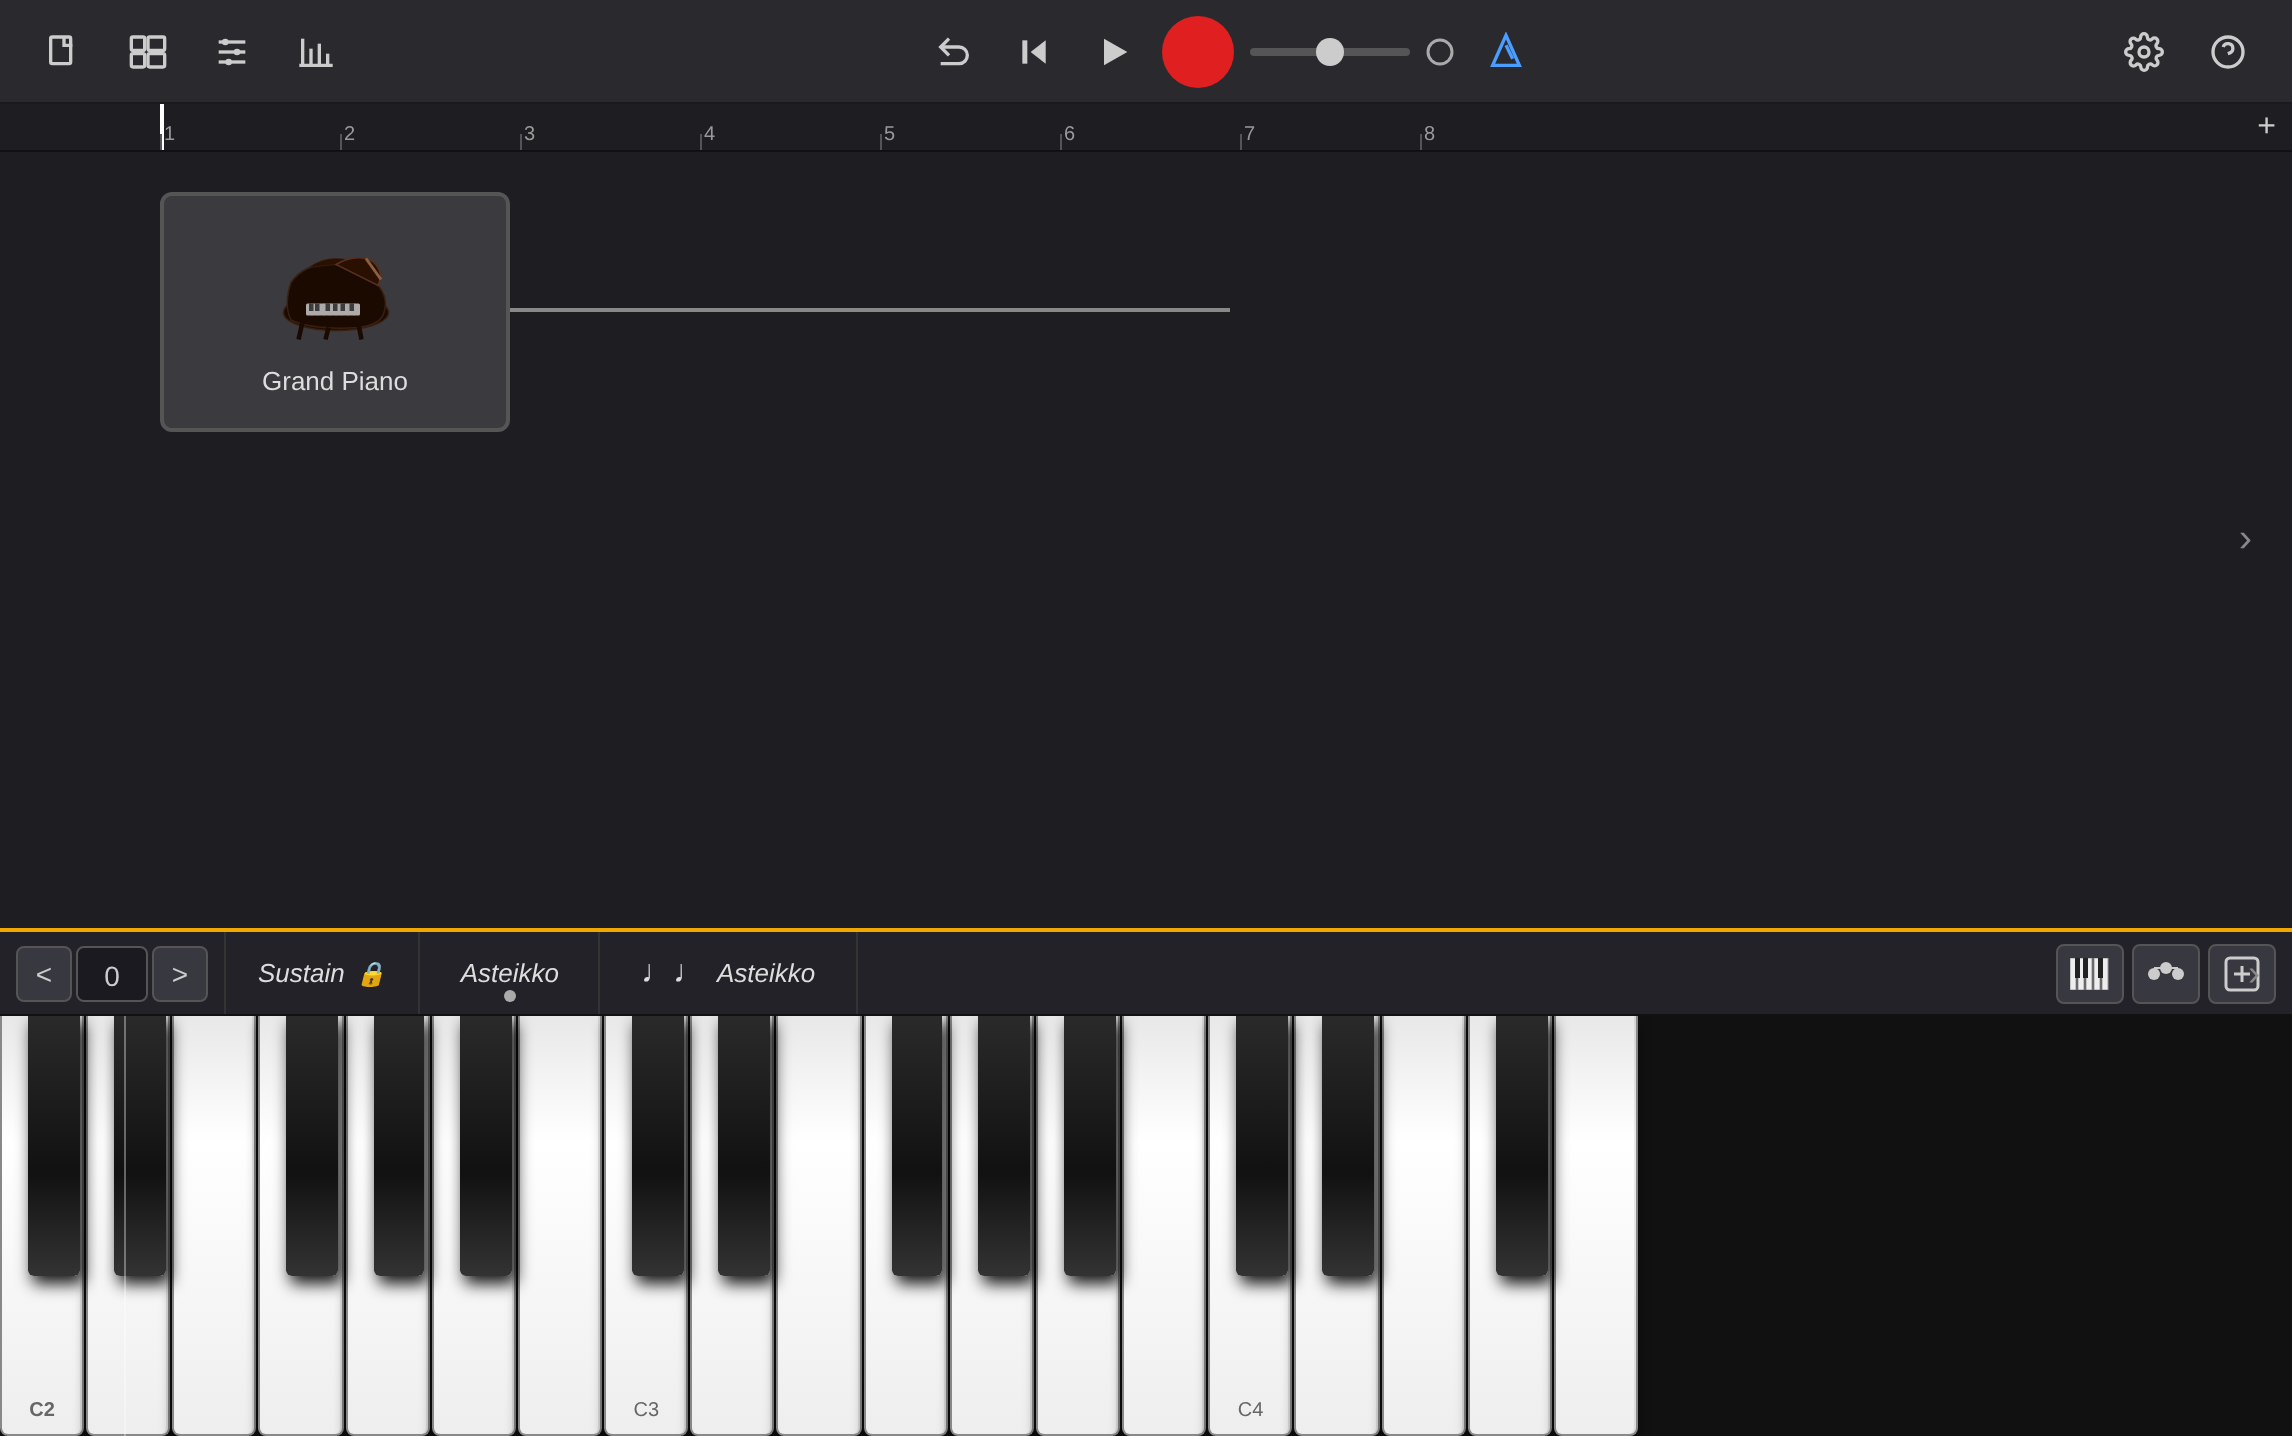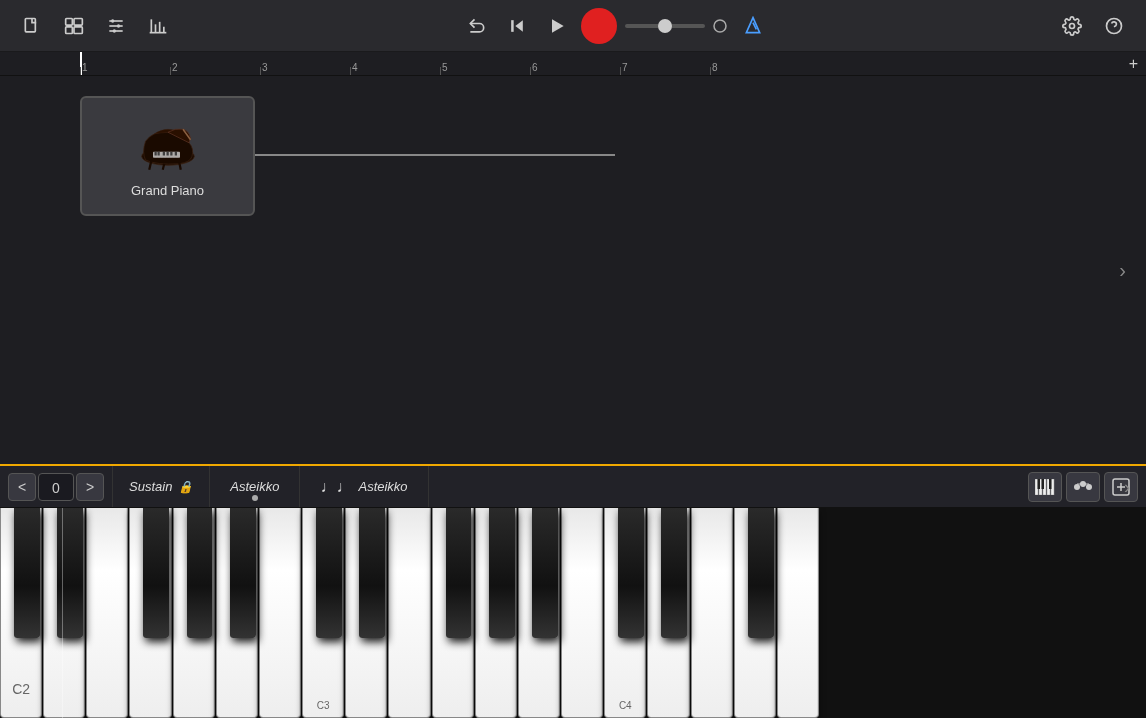--- a/index.html
+++ b/index.html
@@ -564,21 +564,21 @@
             <line x1="5" y1="9" x2="13" y2="9" stroke="#ccc" stroke-width="1.5"></line>
             <line x1="9" y1="5" x2="9" y2="13" stroke="#ccc" stroke-width="1.5"></line>
           </svg>
         </button>
         <span class="right-panel-btn">›</span>
       </div>
     </div>
 
     <div class="piano-keys-container" id="piano-keys" style="position: relative; background: rgb(17, 17, 17); height: 210px;">
     <div style="position: absolute; left: 0px; top: 0px; width: 42.1579px; height: 210px; background: linear-gradient(rgb(232, 232, 232) 0%, rgb(255, 255, 255) 30%, rgb(238, 238, 238) 100%); border-right: 1px solid rgb(136, 136, 136); border-bottom: 1px solid rgb(136, 136, 136); border-left: 1px solid rgb(136, 136, 136); border-image: initial; border-top: none; border-radius: 0px 0px 4px 4px; cursor: pointer; box-shadow: rgba(0, 0, 0, 0.08) -1px 0px 0px inset, rgba(0, 0, 0, 0.5) 0px 4px 6px; z-index: 1;">
-          <span style="position: absolute; bottom: 20px; left: 50%; transform: translateX(-50%); color: rgb(102, 102, 102); font-size: 14px; white-space: nowrap; pointer-events: none;">C2</span>
+          <span style="position: absolute; bottom: 6px; left: 50%; transform: translateX(-50%); color: rgb(102, 102, 102); font-size: 10px; white-space: nowrap; pointer-events: none; font-weight: bold;">C2</span>
         </div>
         <div style="position: absolute; left: 43.1579px; top: 0px; width: 42.1579px; height: 210px; background: linear-gradient(rgb(232, 232, 232) 0%, rgb(255, 255, 255) 30%, rgb(238, 238, 238) 100%); border-right: 1px solid rgb(136, 136, 136); border-bottom: 1px solid rgb(136, 136, 136); border-left: 1px solid rgb(136, 136, 136); border-image: initial; border-top: none; border-radius: 0px 0px 4px 4px; cursor: pointer; box-shadow: rgba(0, 0, 0, 0.08) -1px 0px 0px inset, rgba(0, 0, 0, 0.5) 0px 4px 6px; z-index: 1;"></div>
         <div style="position: absolute; left: 86.3158px; top: 0px; width: 42.1579px; height: 210px; background: linear-gradient(rgb(232, 232, 232) 0%, rgb(255, 255, 255) 30%, rgb(238, 238, 238) 100%); border-right: 1px solid rgb(136, 136, 136); border-bottom: 1px solid rgb(136, 136, 136); border-left: 1px solid rgb(136, 136, 136); border-image: initial; border-top: none; border-radius: 0px 0px 4px 4px; cursor: pointer; box-shadow: rgba(0, 0, 0, 0.08) -1px 0px 0px inset, rgba(0, 0, 0, 0.5) 0px 4px 6px; z-index: 1;"></div>
         <div style="position: absolute; left: 129.474px; top: 0px; width: 42.1579px; height: 210px; background: linear-gradient(rgb(232, 232, 232) 0%, rgb(255, 255, 255) 30%, rgb(238, 238, 238) 100%); border-right: 1px solid rgb(136, 136, 136); border-bottom: 1px solid rgb(136, 136, 136); border-left: 1px solid rgb(136, 136, 136); border-image: initial; border-top: none; border-radius: 0px 0px 4px 4px; cursor: pointer; box-shadow: rgba(0, 0, 0, 0.08) -1px 0px 0px inset, rgba(0, 0, 0, 0.5) 0px 4px 6px; z-index: 1;"></div>
         <div style="position: absolute; left: 172.632px; top: 0px; width: 42.1579px; height: 210px; background: linear-gradient(rgb(232, 232, 232) 0%, rgb(255, 255, 255) 30%, rgb(238, 238, 238) 100%); border-right: 1px solid rgb(136, 136, 136); border-bottom: 1px solid rgb(136, 136, 136); border-left: 1px solid rgb(136, 136, 136); border-image: initial; border-top: none; border-radius: 0px 0px 4px 4px; cursor: pointer; box-shadow: rgba(0, 0, 0, 0.08) -1px 0px 0px inset, rgba(0, 0, 0, 0.5) 0px 4px 6px; z-index: 1;"></div>
         <div style="position: absolute; left: 215.789px; top: 0px; width: 42.1579px; height: 210px; background: linear-gradient(rgb(232, 232, 232) 0%, rgb(255, 255, 255) 30%, rgb(238, 238, 238) 100%); border-right: 1px solid rgb(136, 136, 136); border-bottom: 1px solid rgb(136, 136, 136); border-left: 1px solid rgb(136, 136, 136); border-image: initial; border-top: none; border-radius: 0px 0px 4px 4px; cursor: pointer; box-shadow: rgba(0, 0, 0, 0.08) -1px 0px 0px inset, rgba(0, 0, 0, 0.5) 0px 4px 6px; z-index: 1;"></div>
         <div style="position: absolute; left: 258.947px; top: 0px; width: 42.1579px; height: 210px; background: linear-gradient(rgb(232, 232, 232) 0%, rgb(255, 255, 255) 30%, rgb(238, 238, 238) 100%); border-right: 1px solid rgb(136, 136, 136); border-bottom: 1px solid rgb(136, 136, 136); border-left: 1px solid rgb(136, 136, 136); border-image: initial; border-top: none; border-radius: 0px 0px 4px 4px; cursor: pointer; box-shadow: rgba(0, 0, 0, 0.08) -1px 0px 0px inset, rgba(0, 0, 0, 0.5) 0px 4px 6px; z-index: 1;"></div>
         <div style="position: absolute; left: 302.105px; top: 0px; width: 42.1579px; height: 210px; background: linear-gradient(rgb(232, 232, 232) 0%, rgb(255, 255, 255) 30%, rgb(238, 238, 238) 100%); border-right: 1px solid rgb(136, 136, 136); border-bottom: 1px solid rgb(136, 136, 136); border-left: 1px solid rgb(136, 136, 136); border-image: initial; border-top: none; border-radius: 0px 0px 4px 4px; cursor: pointer; box-shadow: rgba(0, 0, 0, 0.08) -1px 0px 0px inset, rgba(0, 0, 0, 0.5) 0px 4px 6px; z-index: 1;">
           <span style="position: absolute; bottom: 6px; left: 50%; transform: translateX(-50%); color: rgb(102, 102, 102); font-size: 10px; white-space: nowrap; pointer-events: none;">C3</span>
         </div>

